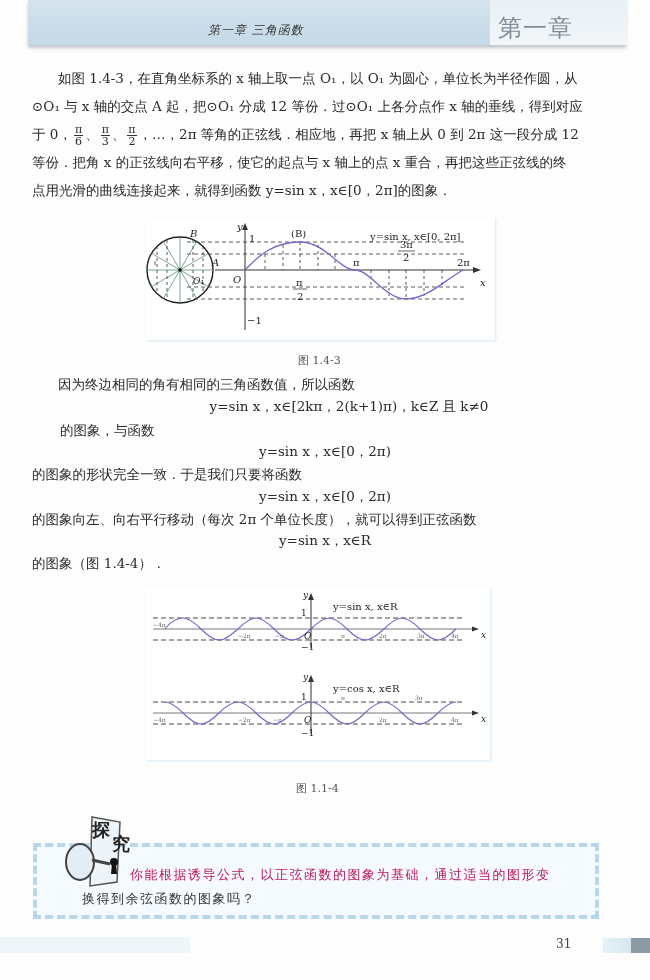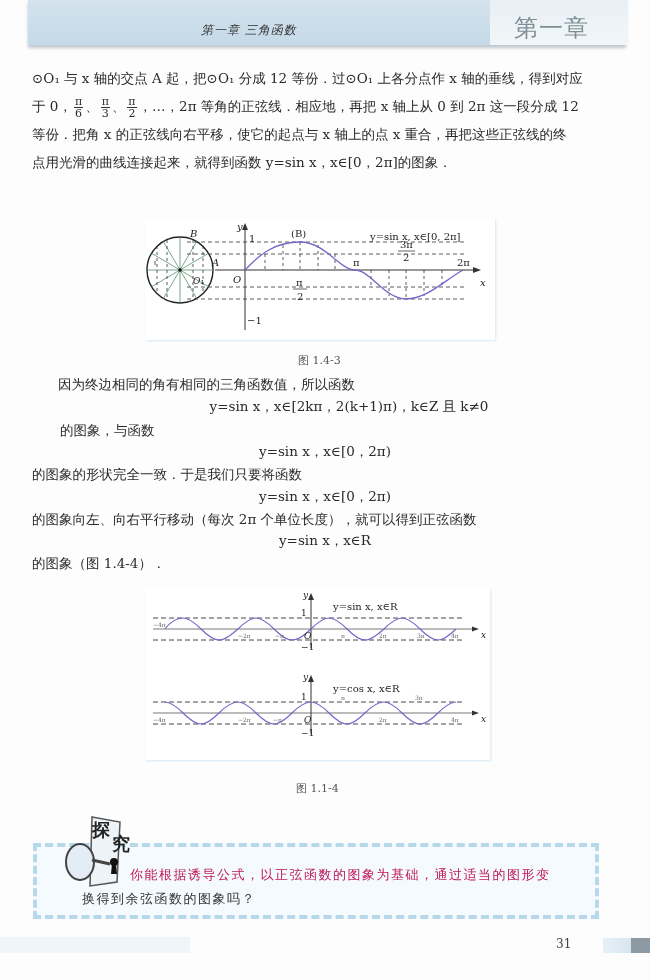--- a/index.html
+++ b/index.html
@@ -12,26 +12,26 @@
   .header-band {
     position:absolute; left:28px; top:0; width:598px; height:45px;
     background:linear-gradient(180deg,#d4e3ee 0%,#c5d9e7 100%);
     box-shadow:0 3px 3px rgba(80,100,120,0.35);
   }
   .header-right {
     position:absolute; left:462px; top:0; width:138px; height:45px;
     background:linear-gradient(180deg,#e8f0f5,#f2f6f9);
   }
   .chapter-title {
-    position:absolute; left:201px; top:22px; font-size:12px; font-style:italic;
+    position:absolute; left:208px; top:22px; font-size:12px; font-style:italic;
     font-family:"DejaVu Sans", sans-serif; color:#333; letter-spacing:1px;
   }
   .chapter-big {
     position:absolute; left:498px; top:12px; font-size:24px; color:#7f8d96;
-    font-family:"DejaVu Sans", sans-serif; letter-spacing:1px;margin-left:16px;
+    font-family:"DejaVu Sans", sans-serif; letter-spacing:1px;
   }
   .para { position:absolute; left:32px; width:590px; font-size:13.5px; line-height:28px; }
   .formula { position:absolute; width:650px; left:0; text-align:center; font-size:13.5px; }
   .frac { display:inline-block; vertical-align:middle; text-align:center; font-size:11px; line-height:11px; margin:0 2px; }
   .frac span { display:block; }
   .frac .num { border-bottom:1px solid #333; padding:0 1px; }
   .fig-box { position:absolute; background:#fff; }
   .caption { position:absolute; font-size:11px; color:#555; }
   .explore-box {
     position:absolute; left:33px; top:843px; width:464px; height:68px;
@@ -50,20 +50,21 @@
 </head>
 <body>
 
 <div class="header-band">
   <div class="header-right"></div>
 </div>
 <div class="chapter-title">第一章   三角函数</div>
 <div class="chapter-big">第一章</div>
 
 <div class="para" style="top:64px;">
+  <div style="text-indent:26px;">如图 1.4-3，在直角坐标系的 x 轴上取一点 O₁，以 O₁ 为圆心，单位长为半径作圆，从</div>
   <div>⊙O₁ 与 x 轴的交点 A 起，把⊙O₁ 分成 12 等份．过⊙O₁ 上各分点作 x 轴的垂线，得到对应</div>
   <div>
     <span>于 0，</span><span class="frac"><span class="num">π</span><span>6</span></span>、<span class="frac"><span class="num">π</span><span>3</span></span>、<span class="frac"><span class="num">π</span><span>2</span></span><span>，…，2π 等角的正弦线．相应地，再把 x 轴上从 0 到 2π 这一段分成 12</span>
   </div>
   <div>等份．把角 x 的正弦线向右平移，使它的起点与 x 轴上的点 x 重合，再把这些正弦线的终</div>
   <div>点用光滑的曲线连接起来，就得到函数 y=sin x，x∈[0，2π]的图象．</div>
 </div>
 
 <div class="fig-box" style="left:145px; top:218px; width:350px; height:122px; box-shadow:1px 1px 2px #d7e8f2;">
   <svg width="350" height="122" viewBox="0 0 350 122">

